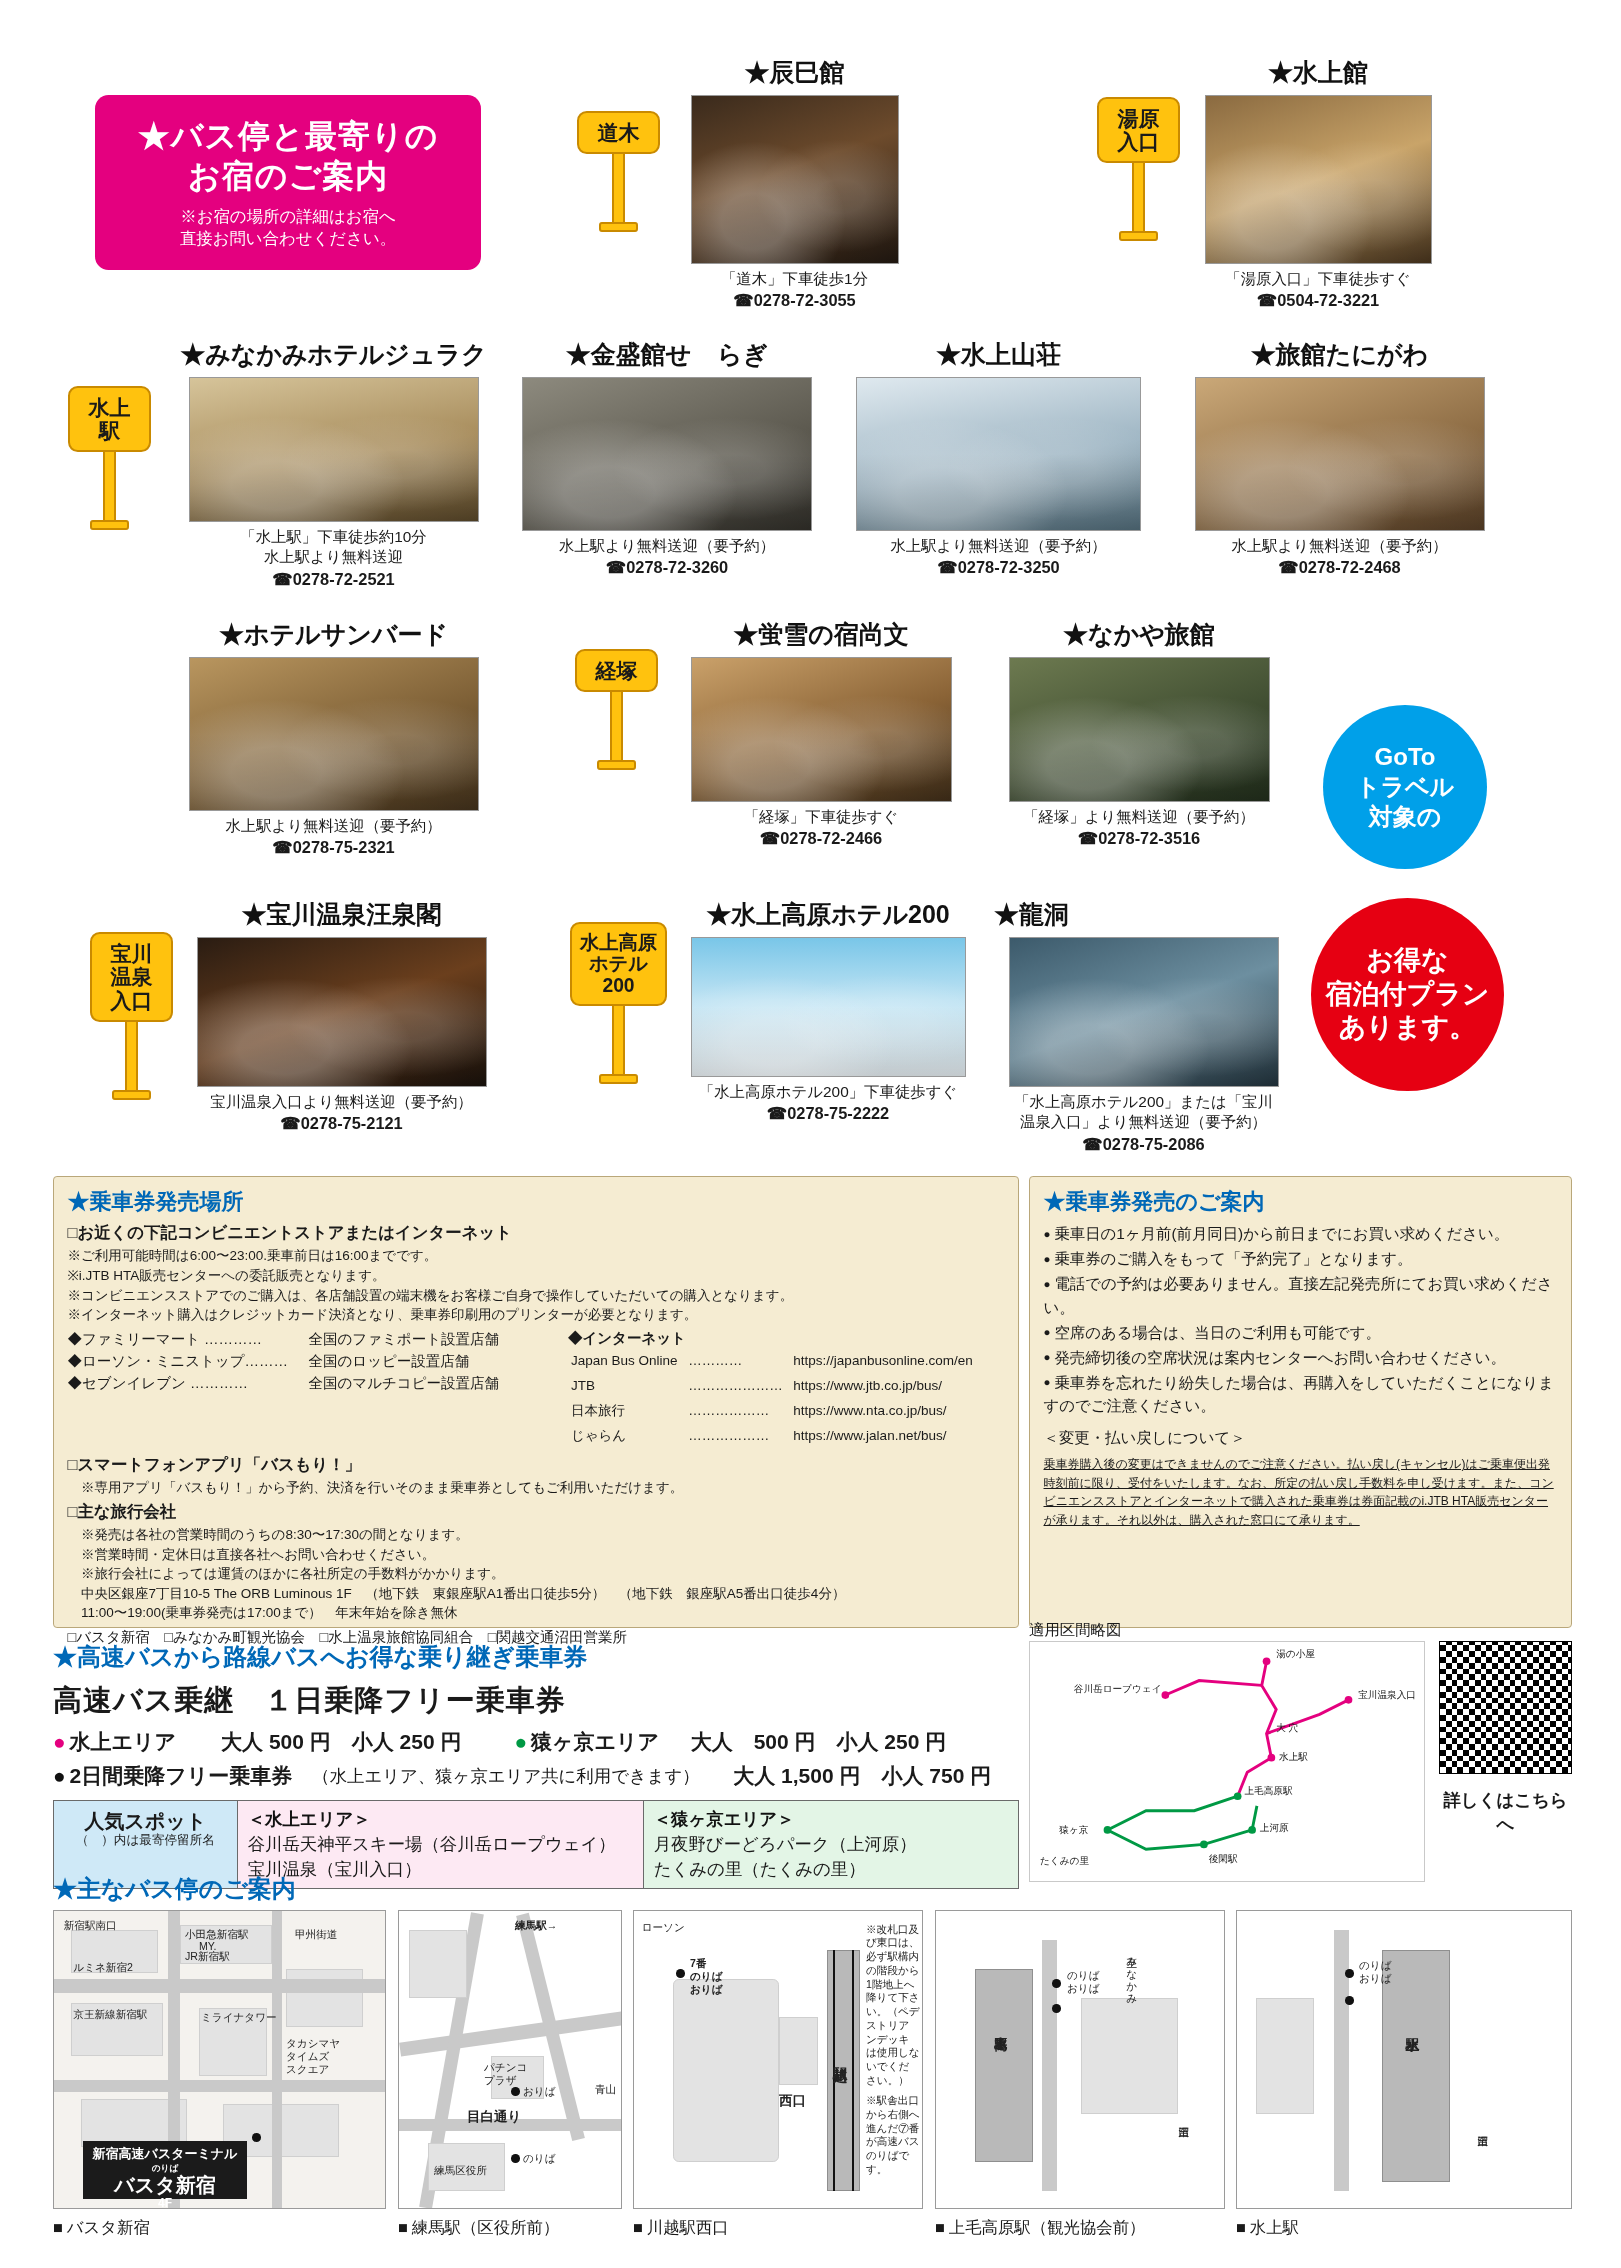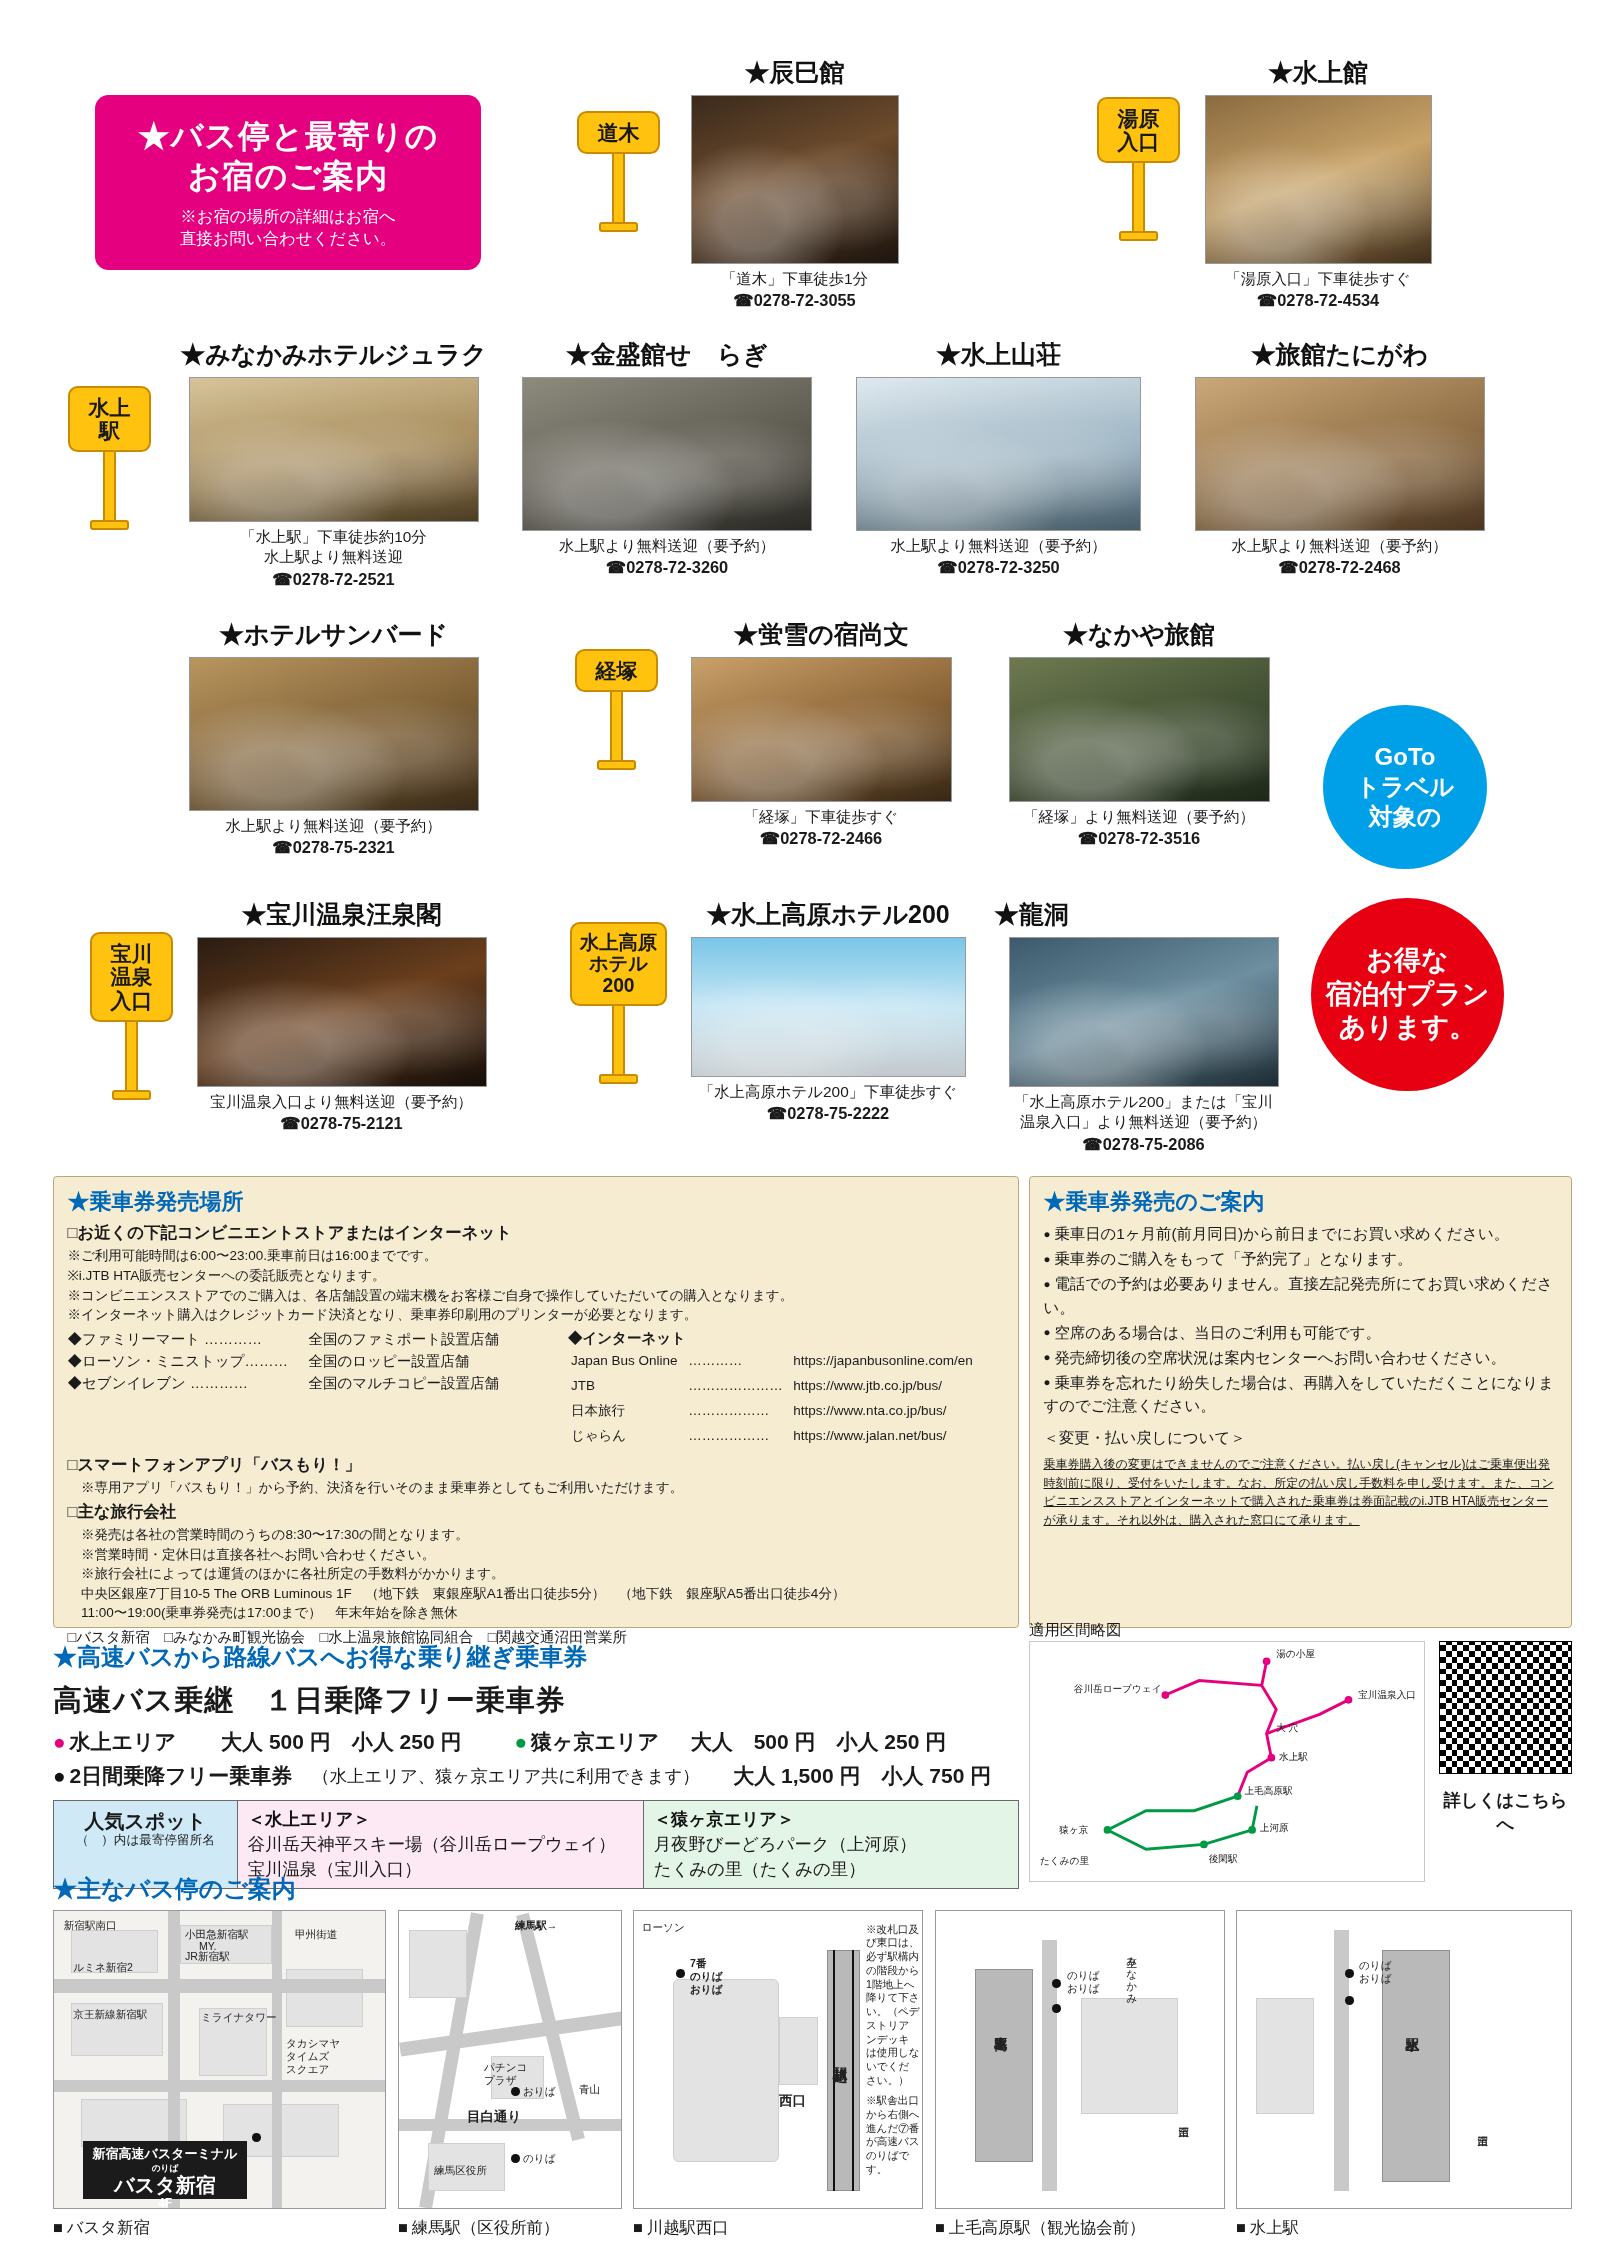--- a/index.html
+++ b/index.html
@@ -186,21 +186,21 @@
     <div class="pole"></div>
       <div class="base"></div>
   </div>
 
   <div class="card c-center" style="left:1190px; top:56px; width:256px;">
     <div class="title">★水上館</div>
     <div class="photo" style="width:227px;height:169px;margin:0 auto;">
         <div class="ph onsen-wood"></div>
       </div>
     <div class="cap">「湯原入口」下車徒歩すぐ</div>
-    <div class="tel">☎0278-72-4534</div>
+    <div class="tel">☎0504-72-3221</div>
   </div>
 
   <div class="sign" style="left:68px; top:386px;">
     <div class="plate" style="white-space:pre-line">水上
 駅</div>
     <div class="pole"></div>
       <div class="base"></div>
   </div>
 
   <div class="card" style="left:174px; top:338px; width:319px;">
@@ -511,21 +511,21 @@
     <div class="road" style="left:46px;top:0;width:12.6px;height:299px;transform:rotate(10deg);"></div>
     <div class="road" style="left:145px;top:0;width:12.6px;height:232px;transform:rotate(-14deg);"></div>
     <div class="road" style="left:0;top:208px;width:224px;height:11.6px;"></div>
     <div class="blk" style="left:9.7px;top:19.3px;width:58px;height:68px;"></div>
     <div class="blk" style="left:92px;top:145px;width:53px;height:43px;"></div>
     <div class="blk" style="left:29px;top:232px;width:77px;height:48px;"></div>
     <div class="lbl b" style="left:116px;top:7.7px;">練馬駅→</div>
     <div class="lbl" style="left:85px;top:150px;">パチンコ<br>プラザ</div>
     <div class="lbl" style="left:124px;top:174px;">おりば</div>
     <div class="pin" style="left:112px;top:176px;"></div>
-    <div class="lbl" style="left:180px;top:172px;">青山</div>
+    <div class="lbl" style="left:196px;top:172px;">青山</div>
     <div class="lbl b" style="left:68px;top:198px;font-size:13.5px;">目白通り</div>
     <div class="lbl" style="left:124px;top:241px;">のりば</div>
     <div class="pin" style="left:112px;top:243px;"></div>
     <div class="lbl" style="left:35px;top:253px;">練馬区役所</div>
   </div>
   <div class="bmap-cap" style="left:398px;">練馬駅（区役所前）</div>
 
   <div class="bmap" style="left:633px; width:290px;">
     <div class="mapbg" style="background:#ffffff"></div>
     <div class="blk" style="left:39px;top:68px;width:106px;height:183px;border-radius:5.8px;"></div>

